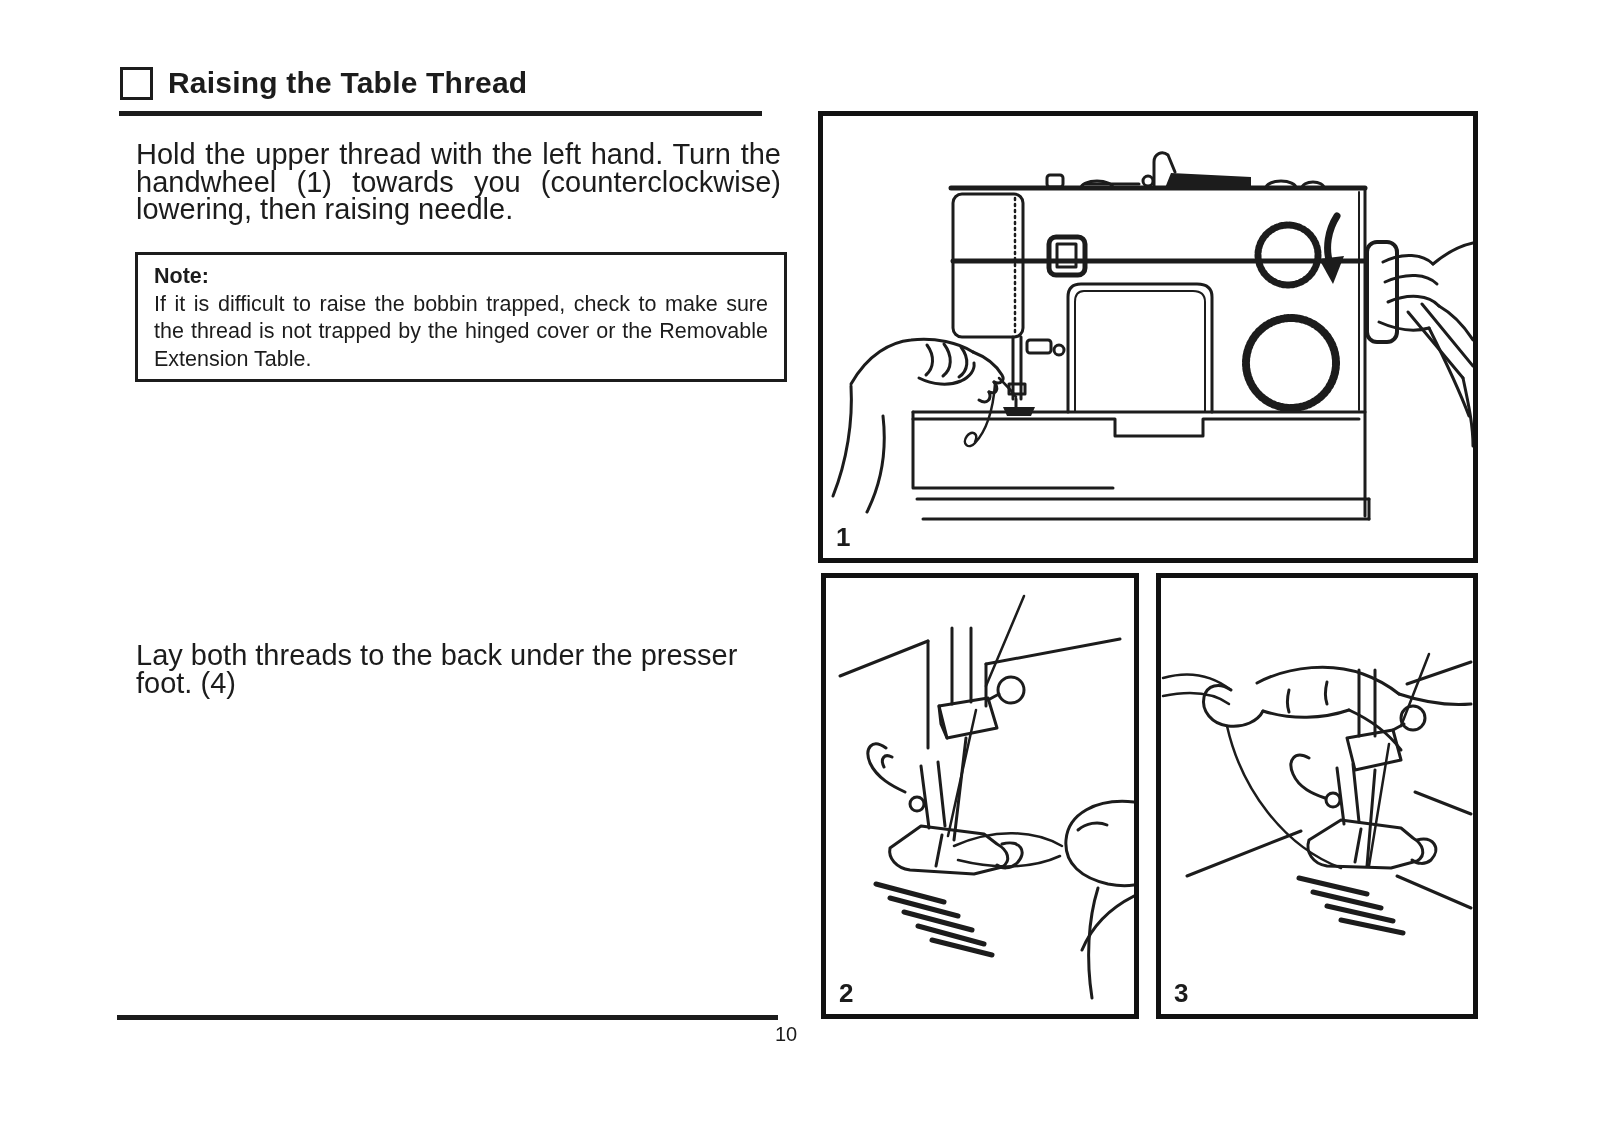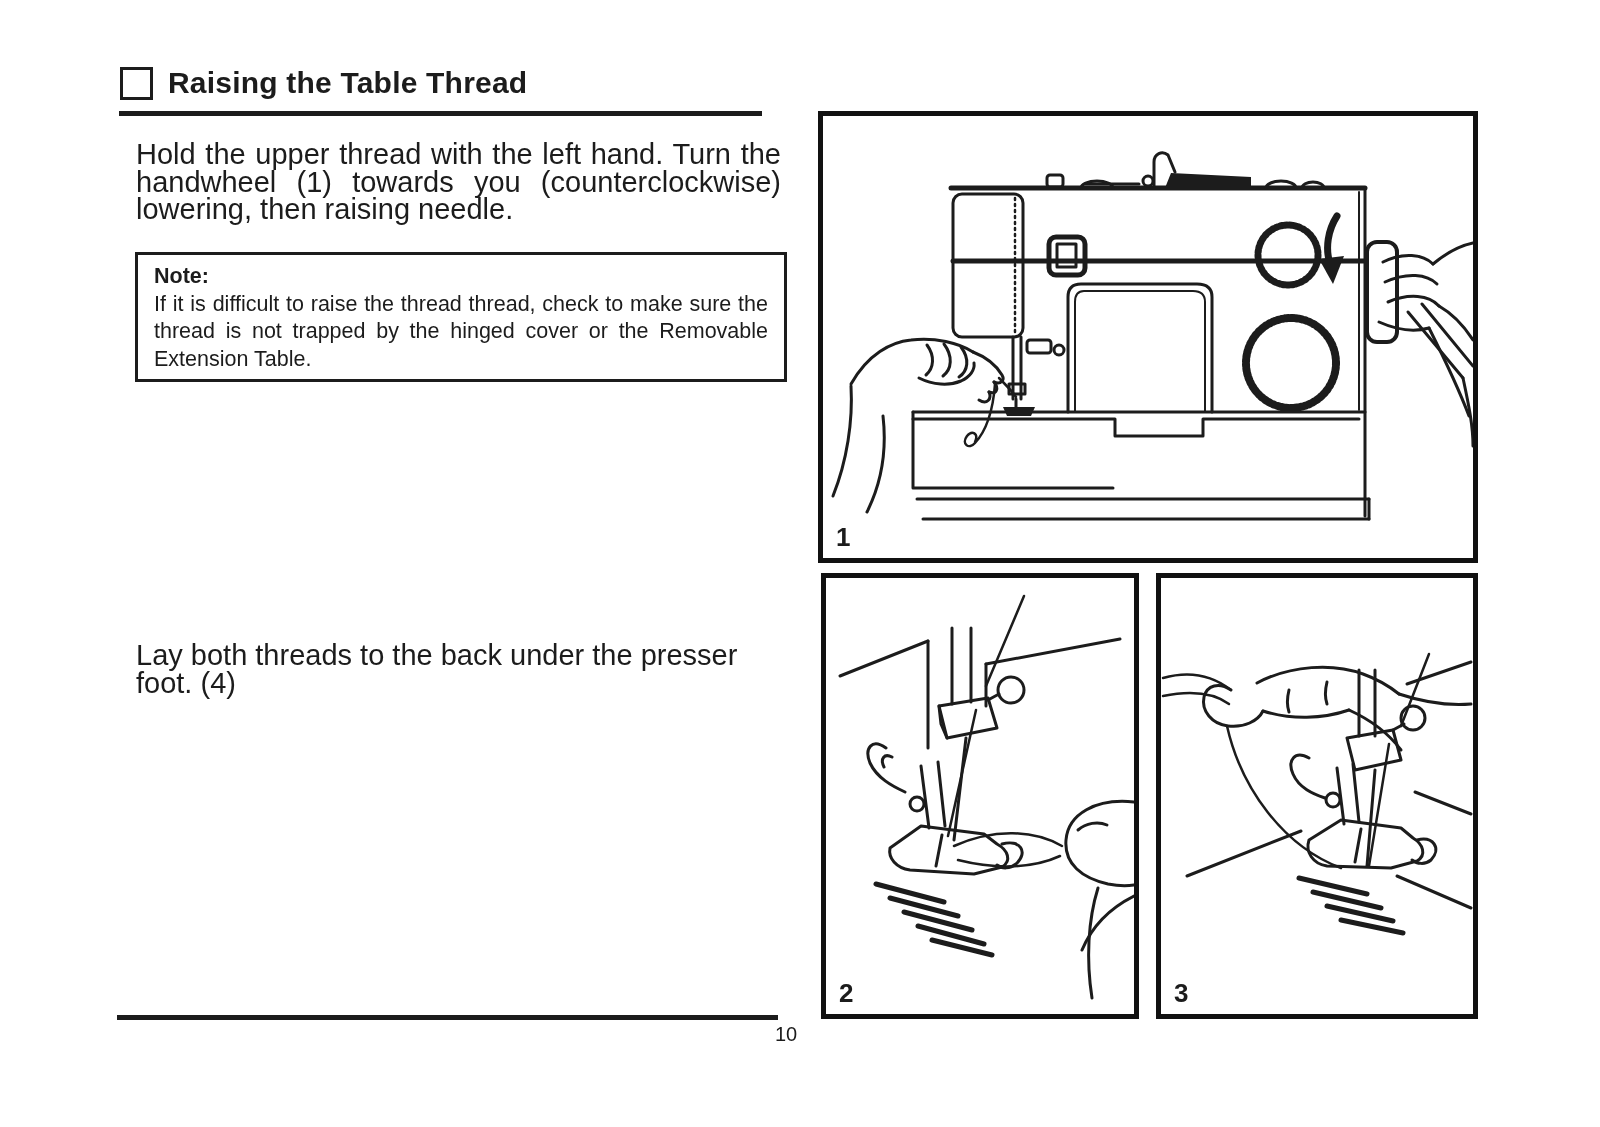--- a/index.html
+++ b/index.html
@@ -37,21 +37,21 @@
   <div class="title-row">
     <span class="checkbox"></span>
     <h1 class="title">Raising the Table Thread</h1>
   </div>
   <div class="title-rule"></div>
 
   <p class="para just p1">Hold the upper thread with the left hand. Turn the handwheel (1) towards you (counterclockwise) lowering, then raising needle.</p>
 
   <div class="note-box">
     <div class="note-label">Note:</div>
-    <div class="note-text">If it is difficult to raise the thread thread, check to make sure the thread is not trapped by the hinged cover or the Removable Extension Table.</div>
+    <div class="note-text">If it is difficult to raise the bobbin trapped, check to make sure the thread is not trapped by the hinged cover or the Removable Extension Table.</div>
   </div>
 
   <p class="para p3">Lay both threads to the back under the presser foot. (4)</p>
 
   <div class="bottom-rule"></div>
   <div class="page-number">10</div>
 
   <figure class="fig fig1">
     <svg viewBox="0 0 650 442">
       <g stroke="#1c1c1c" fill="none" stroke-width="3" stroke-linecap="round" stroke-linejoin="round">

